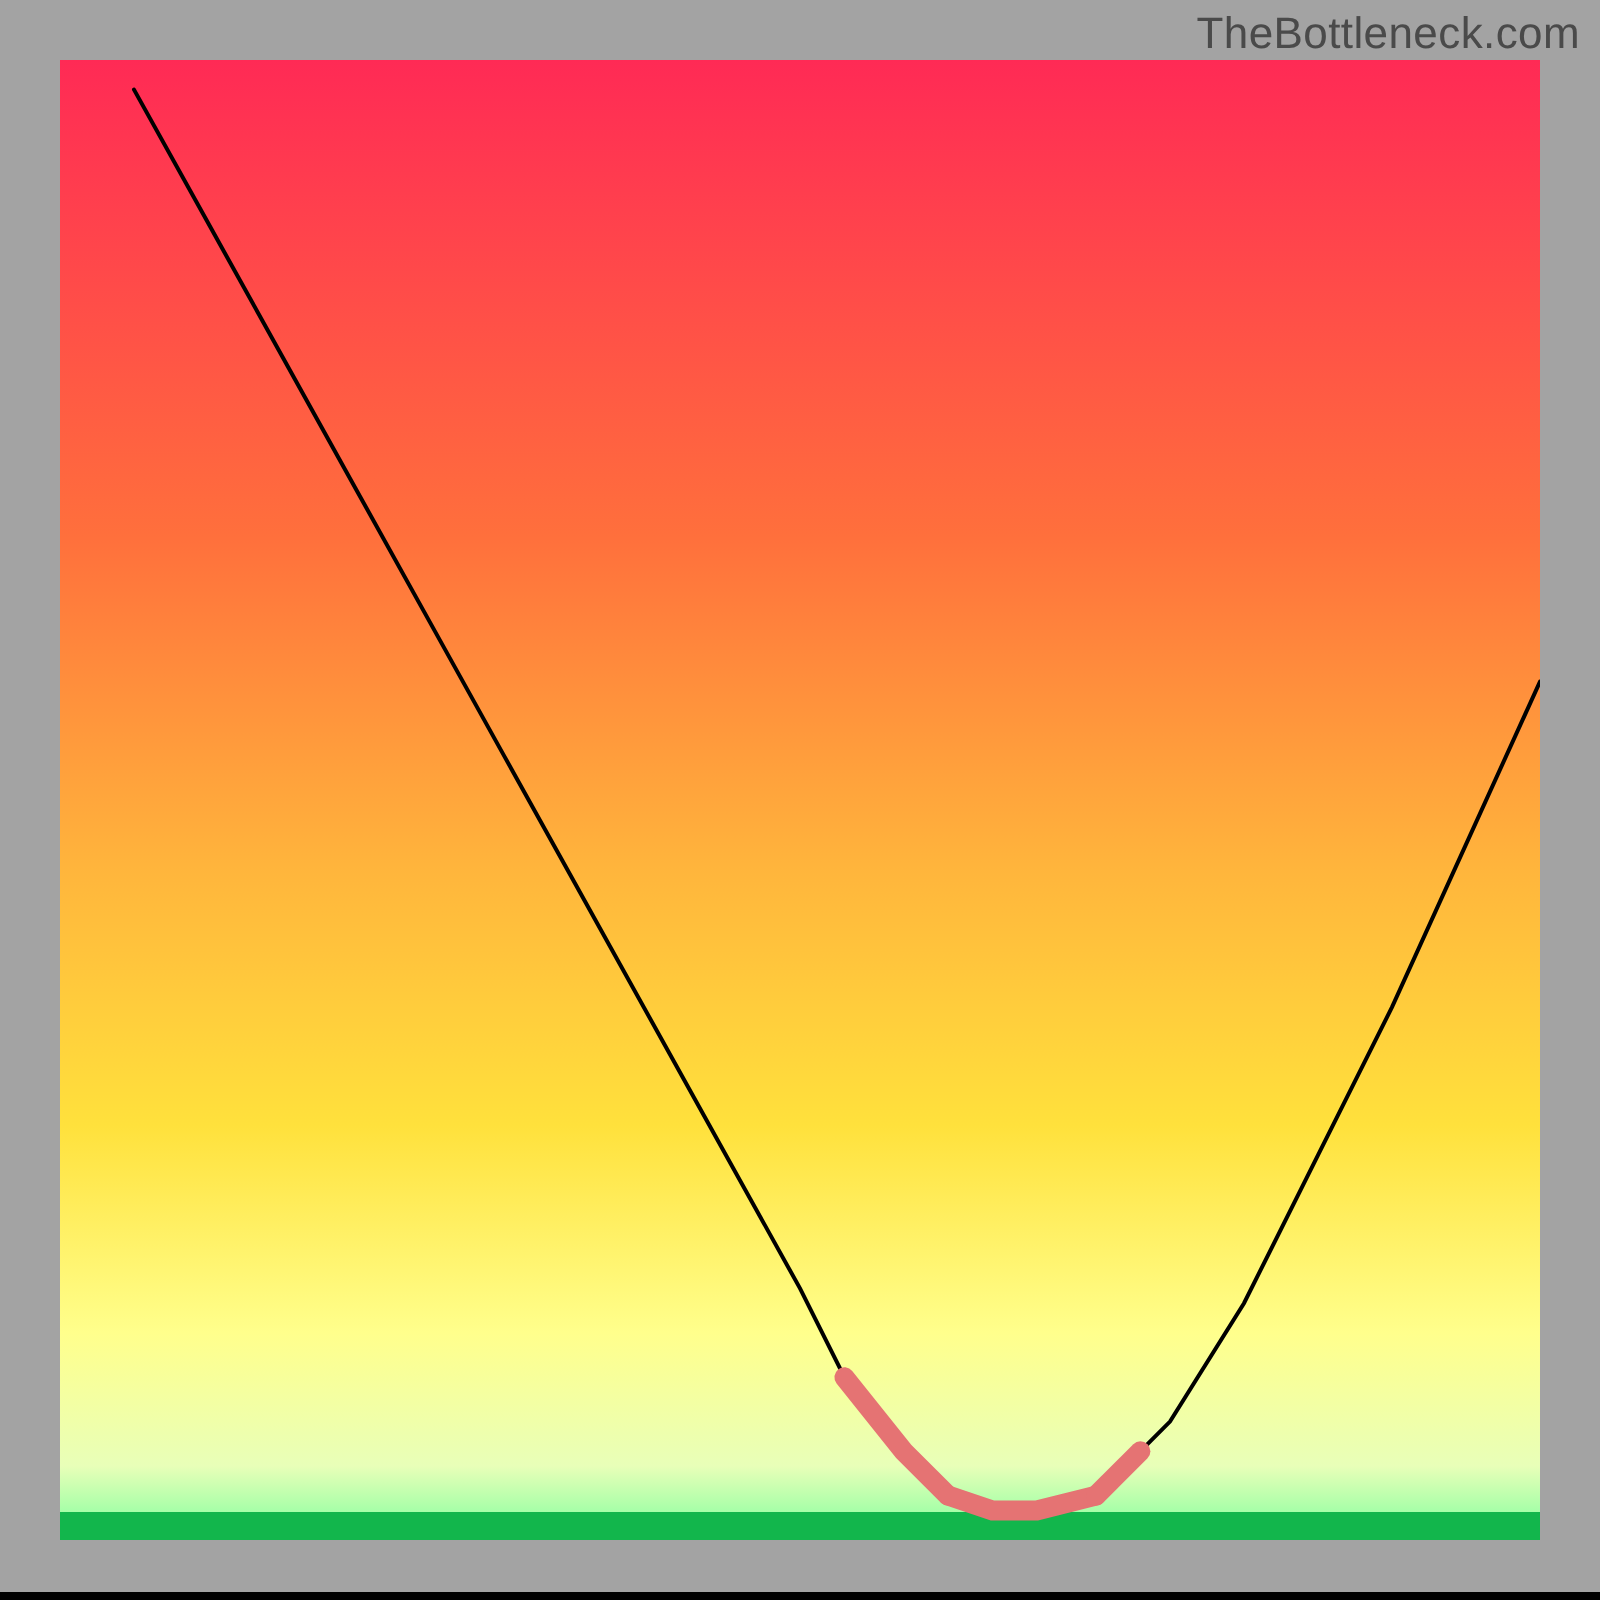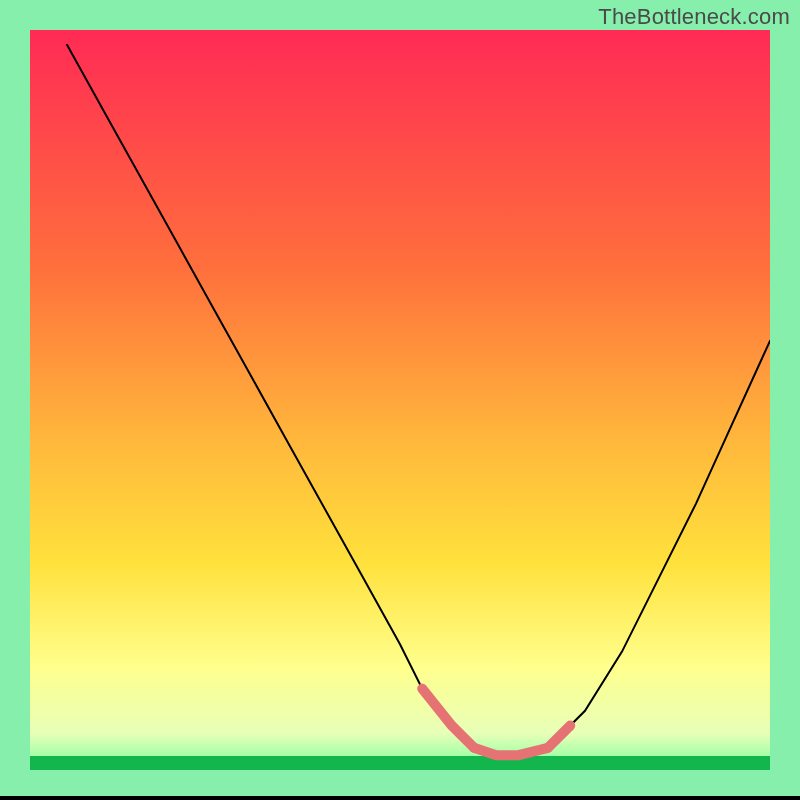--- a/index.html
+++ b/index.html
@@ -8,21 +8,21 @@
     width: 800px;
     height: 800px;
     background: #000;
     font-family: Arial, Helvetica, sans-serif;
     overflow: hidden;
   }
   .frame {
     position: relative;
     width: 800px;
     height: 796px;
-    background: #86efac;
+    background: #a3a3a3;
   }
   .watermark {
     position: absolute;
     top: 4px;
     right: 10px;
     color: #4a4a4a;
     font-size: 22px;
     font-weight: 500;
     letter-spacing: 0.2px;
     z-index: 5;

